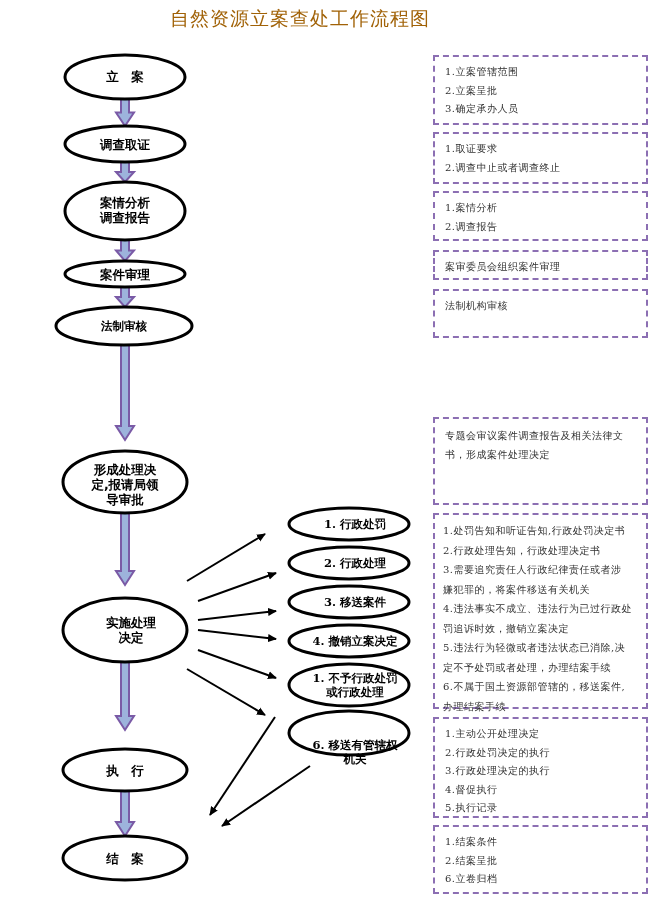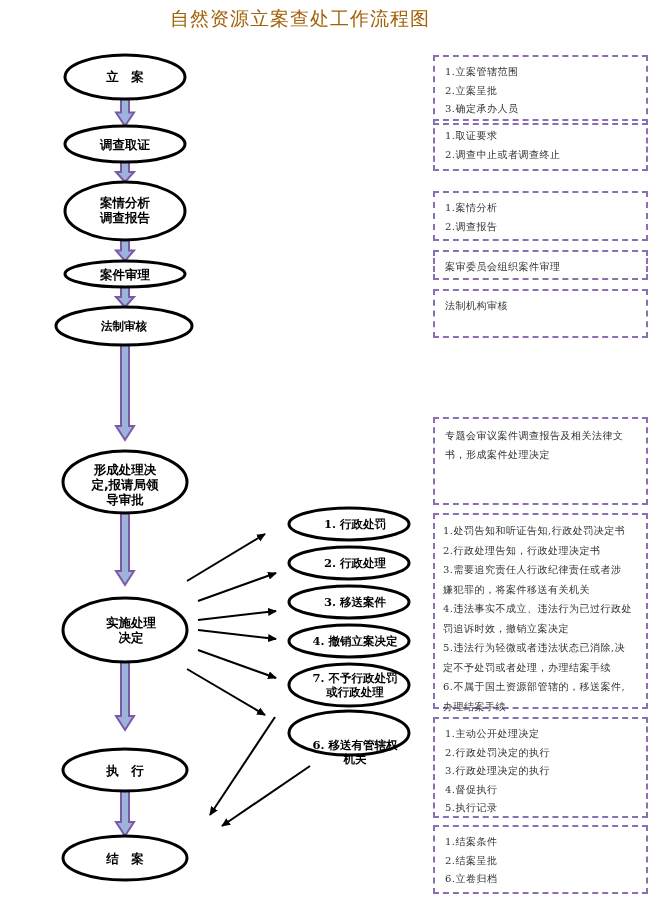--- a/index.html
+++ b/index.html
@@ -101,34 +101,34 @@
 <div class="node-text small" style="left:290px;top:548px;width:130px;height:30px;">
     <span>2. 行政处理</span>
   </div>
 <div class="node-text small" style="left:290px;top:587px;width:130px;height:30px;">
     <span>3. 移送案件</span>
   </div>
 <div class="node-text small" style="left:290px;top:626px;width:130px;height:30px;">
     <span>4. 撤销立案决定</span>
   </div>
 <div class="node-text small" style="left:290px;top:665px;width:130px;height:40px;">
-    <span>7. 不予行政处罚</span>
+    <span>1. 不予行政处罚</span>
     <span>或行政处理</span>
   </div>
 <div class="node-text small" style="left:290px;top:712px;width:130px;height:42px;margin-top:19px;">
     <span>6. 移送有管辖权</span>
     <span>机关</span>
   </div>
 
 <div class="note" style="left:433px;top:55px;width:215px;height:70px;">
   <span class="line">1.立案管辖范围</span>
   <span class="line">2.立案呈批</span>
   <span class="line">3.确定承办人员</span>
 </div>
-<div class="note" style="left:433px;top:119px;width:215px;height:52px;">
+<div class="note" style="left:433px;top:132px;width:215px;height:52px;">
   <span class="line">1.取证要求</span>
   <span class="line">2.调查中止或者调查终止</span>
 </div>
 <div class="note" style="left:433px;top:191px;width:215px;height:50px;">
   <span class="line">1.案情分析</span>
   <span class="line">2.调查报告</span>
 </div>
 <div class="note" style="left:433px;top:250px;width:215px;height:30px;">
   <span class="line">案审委员会组织案件审理</span>
 </div>

